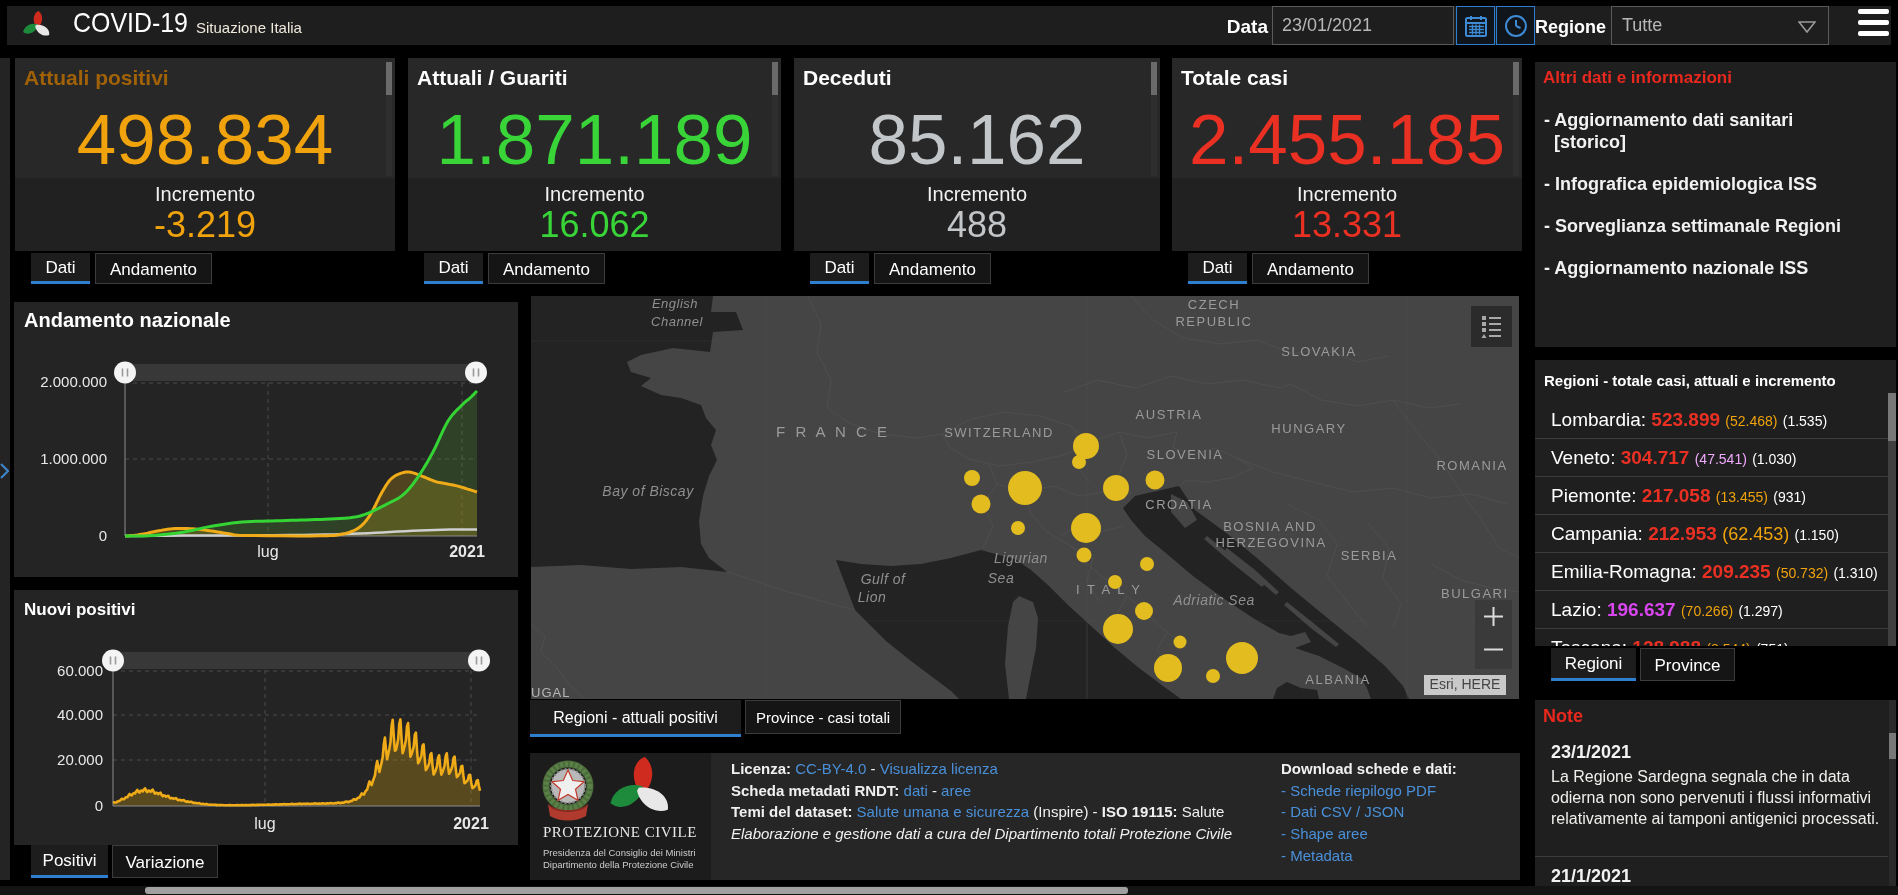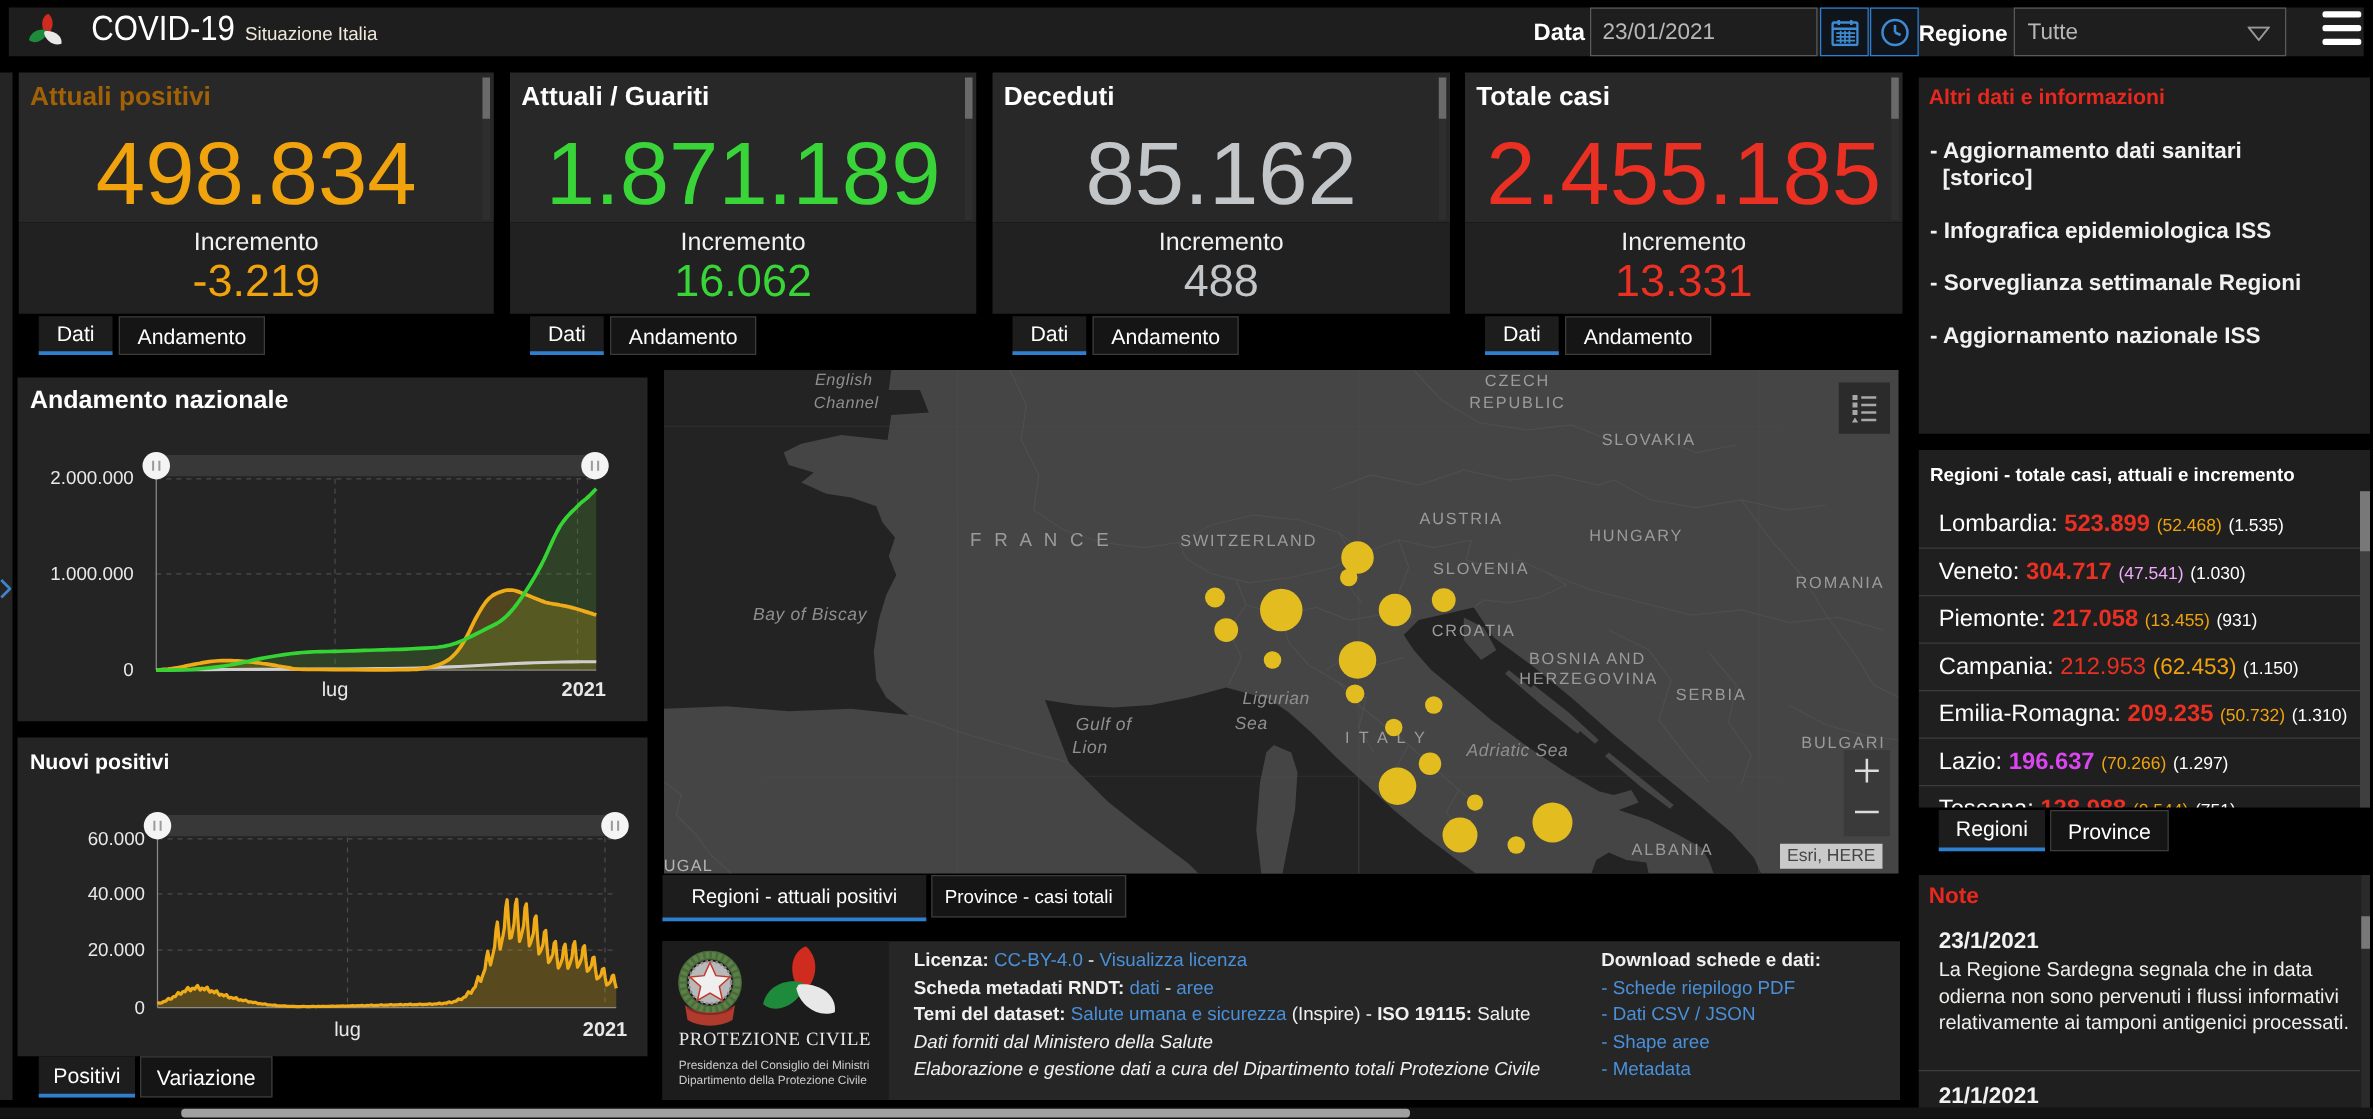--- a/index.html
+++ b/index.html
@@ -133,21 +133,21 @@
       </g>
 <g transform="translate(462,70.5)">
         <circle r="11" fill="#f4f4f4"></circle>
         <line x1="-2.5" y1="-4" x2="-2.5" y2="4" stroke="#9a9a9a" stroke-width="1.6"></line>
         <line x1="2.5" y1="-4" x2="2.5" y2="4" stroke="#9a9a9a" stroke-width="1.6"></line>
       </g>
 </svg>
 </div>
 <div class="panel" style="left:14px;top:590px;width:504px;height:255px"></div>
 <div class="ptitle" style="left:24px;top:600px;font-size:17px">Nuovi positivi</div>
-<div class="abs" style="left:30px;top:590px;width:504px;height:200px">
+<div class="abs" style="left:17px;top:590px;width:504px;height:200px">
 <svg width="504" height="255" style="position:absolute;left:0;top:0">
 <line x1="96" y1="81" x2="463" y2="81" stroke="#4b4b4b" stroke-width="1" stroke-dasharray="4,4"></line>
 <line x1="96" y1="125" x2="463" y2="125" stroke="#4b4b4b" stroke-width="1" stroke-dasharray="4,4"></line>
 <line x1="96" y1="170" x2="463" y2="170" stroke="#4b4b4b" stroke-width="1" stroke-dasharray="4,4"></line>
 <line x1="248" y1="72" x2="248" y2="216" stroke="#4b4b4b" stroke-width="1" stroke-dasharray="4,4"></line>
 <line x1="454" y1="72" x2="454" y2="216" stroke="#4b4b4b" stroke-width="1" stroke-dasharray="4,4"></line>
 <polygon points="96.0,212.9 97.1,212.3 98.2,212.5 99.3,212.4 100.4,211.5 101.5,211.1 102.6,210.9 103.7,209.8 104.8,208.7 105.9,209.2 107.1,209.2 108.2,207.8 109.3,207.2 110.4,207.2 111.5,205.4 112.6,204.0 113.7,205.1 114.8,205.4 115.9,203.6 117.0,203.1 118.1,203.4 119.2,201.4 120.3,199.9 121.4,201.7 122.5,202.6 123.6,200.7 124.7,200.6 125.8,201.4 127.0,199.5 128.1,198.3 129.2,200.8 130.3,202.1 131.4,200.5 132.5,200.8 133.6,201.9 134.7,200.4 135.8,199.7 136.9,202.3 138.0,203.7 139.1,202.6 140.2,203.0 141.3,204.2 142.4,203.1 143.5,202.7 144.6,204.9 145.7,206.2 146.8,205.4 148.0,205.8 149.1,206.8 150.2,206.0 151.3,205.7 152.4,207.5 153.5,208.4 154.6,207.9 155.7,208.2 156.8,208.9 157.9,208.4 159.0,208.1 160.1,209.5 161.2,210.2 162.3,209.8 163.4,210.1 164.5,210.6 165.6,210.2 166.7,210.1 167.9,211.1 169.0,211.7 170.1,211.4 171.2,211.6 172.3,212.1 173.4,211.8 174.5,211.8 175.6,212.5 176.7,213.0 177.8,212.8 178.9,213.0 180.0,213.3 181.1,213.2 182.2,213.1 183.3,213.7 184.4,214.0 185.5,213.9 186.6,214.0 187.8,214.2 188.9,214.1 190.0,214.1 191.1,214.5 192.2,214.7 193.3,214.6 194.4,214.7 195.5,214.8 196.6,214.7 197.7,214.7 198.8,214.9 199.9,215.1 201.0,215.0 202.1,215.0 203.2,215.1 204.3,215.0 205.4,215.0 206.5,215.2 207.6,215.2 208.8,215.2 209.9,215.2 211.0,215.2 212.1,215.1 213.2,215.1 214.3,215.2 215.4,215.3 216.5,215.2 217.6,215.2 218.7,215.2 219.8,215.1 220.9,215.1 222.0,215.2 223.1,215.2 224.2,215.1 225.3,215.1 226.4,215.2 227.5,215.1 228.7,215.0 229.8,215.1 230.9,215.2 232.0,215.1 233.1,215.0 234.2,215.1 235.3,214.9 236.4,214.9 237.5,215.0 238.6,215.1 239.7,214.9 240.8,214.9 241.9,214.9 243.0,214.8 244.1,214.7 245.2,214.8 246.3,214.9 247.4,214.8 248.5,214.7 249.7,214.8 250.8,214.6 251.9,214.5 253.0,214.7 254.1,214.7 255.2,214.6 256.3,214.5 257.4,214.6 258.5,214.4 259.6,214.3 260.7,214.5 261.8,214.6 262.9,214.4 264.0,214.3 265.1,214.4 266.2,214.2 267.3,214.0 268.4,214.3 269.6,214.4 270.7,214.2 271.8,214.2 272.9,214.2 274.0,214.0 275.1,213.8 276.2,214.1 277.3,214.2 278.4,214.0 279.5,214.0 280.6,214.1 281.7,213.8 282.8,213.6 283.9,213.9 285.0,214.1 286.1,213.8 287.2,213.8 288.3,213.9 289.4,213.7 290.6,213.5 291.7,213.8 292.8,214.0 293.9,213.7 295.0,213.7 296.1,213.8 297.2,213.5 298.3,213.3 299.4,213.7 300.5,213.8 301.6,213.6 302.7,213.6 303.8,213.7 304.9,213.4 306.0,213.2 307.1,213.5 308.2,213.7 309.3,213.4 310.5,213.4 311.6,213.5 312.7,213.2 313.8,213.0 314.9,213.3 316.0,213.5 317.1,213.2 318.2,213.1 319.3,213.2 320.4,212.8 321.5,212.5 322.6,212.9 323.7,213.1 324.8,212.6 325.9,212.5 327.0,212.6 328.1,212.0 329.2,211.5 330.3,211.9 331.5,212.1 332.6,211.4 333.7,211.1 334.8,211.0 335.9,210.0 337.0,209.1 338.1,209.6 339.2,209.7 340.3,208.4 341.4,207.7 342.5,207.4 343.6,205.3 344.7,203.4 345.8,204.3 346.9,204.6 348.0,202.2 349.1,200.6 350.2,199.5 351.4,195.0 352.5,191.4 353.6,193.7 354.7,195.1 355.8,191.3 356.9,188.3 358.0,185.3 359.1,176.6 360.2,171.0 361.3,177.1 362.4,182.0 363.5,177.2 364.6,172.4 365.7,167.3 366.8,154.1 367.9,147.6 369.0,159.5 370.1,169.3 371.2,164.3 372.4,158.5 373.5,152.1 374.6,136.0 375.7,129.8 376.8,146.8 377.9,160.6 379.0,160.1 380.1,154.9 381.2,149.1 382.3,133.8 383.4,129.4 384.5,148.2 385.6,163.1 386.7,159.8 387.8,155.3 388.9,150.3 390.0,136.3 391.1,133.1 392.3,152.0 393.4,166.7 394.5,164.2 395.6,160.7 396.7,156.7 397.8,144.8 398.9,142.7 400.0,160.0 401.1,173.2 402.2,171.4 403.3,168.8 404.4,165.6 405.5,155.8 406.6,154.3 407.7,169.0 408.8,180.1 409.9,178.6 411.0,176.3 412.2,173.4 413.3,164.8 414.4,163.1 415.5,175.2 416.6,184.5 417.7,182.7 418.8,180.0 419.9,176.7 421.0,167.9 422.1,165.3 423.2,176.2 424.3,184.7 425.4,182.4 426.5,179.2 427.6,175.5 428.7,166.0 429.8,163.3 430.9,174.7 432.0,183.8 433.2,181.8 434.3,179.2 435.4,176.2 436.5,168.0 437.6,166.5 438.7,178.1 439.8,187.1 440.9,186.1 442.0,184.4 443.1,182.6 444.2,176.4 445.3,175.8 446.4,185.7 447.5,193.2 448.6,192.5 449.7,191.4 450.8,190.0 451.9,185.3 453.1,184.8 454.2,192.4 455.3,198.1 456.4,197.5 457.5,196.4 458.6,195.1 459.7,190.9 460.8,190.1 461.9,196.1 463.0,200.7 463.0,216.0 96.0,216.0" fill="rgba(200,155,20,0.32)"></polygon>
 <line x1="96" y1="70" x2="96" y2="216" stroke="#8b8b8b" stroke-width="1"></line>
 <line x1="96" y1="216" x2="463" y2="216" stroke="#8b8b8b" stroke-width="1"></line>
 <polyline points="96.0,212.9 97.1,212.3 98.2,212.5 99.3,212.4 100.4,211.5 101.5,211.1 102.6,210.9 103.7,209.8 104.8,208.7 105.9,209.2 107.1,209.2 108.2,207.8 109.3,207.2 110.4,207.2 111.5,205.4 112.6,204.0 113.7,205.1 114.8,205.4 115.9,203.6 117.0,203.1 118.1,203.4 119.2,201.4 120.3,199.9 121.4,201.7 122.5,202.6 123.6,200.7 124.7,200.6 125.8,201.4 127.0,199.5 128.1,198.3 129.2,200.8 130.3,202.1 131.4,200.5 132.5,200.8 133.6,201.9 134.7,200.4 135.8,199.7 136.9,202.3 138.0,203.7 139.1,202.6 140.2,203.0 141.3,204.2 142.4,203.1 143.5,202.7 144.6,204.9 145.7,206.2 146.8,205.4 148.0,205.8 149.1,206.8 150.2,206.0 151.3,205.7 152.4,207.5 153.5,208.4 154.6,207.9 155.7,208.2 156.8,208.9 157.9,208.4 159.0,208.1 160.1,209.5 161.2,210.2 162.3,209.8 163.4,210.1 164.5,210.6 165.6,210.2 166.7,210.1 167.9,211.1 169.0,211.7 170.1,211.4 171.2,211.6 172.3,212.1 173.4,211.8 174.5,211.8 175.6,212.5 176.7,213.0 177.8,212.8 178.9,213.0 180.0,213.3 181.1,213.2 182.2,213.1 183.3,213.7 184.4,214.0 185.5,213.9 186.6,214.0 187.8,214.2 188.9,214.1 190.0,214.1 191.1,214.5 192.2,214.7 193.3,214.6 194.4,214.7 195.5,214.8 196.6,214.7 197.7,214.7 198.8,214.9 199.9,215.1 201.0,215.0 202.1,215.0 203.2,215.1 204.3,215.0 205.4,215.0 206.5,215.2 207.6,215.2 208.8,215.2 209.9,215.2 211.0,215.2 212.1,215.1 213.2,215.1 214.3,215.2 215.4,215.3 216.5,215.2 217.6,215.2 218.7,215.2 219.8,215.1 220.9,215.1 222.0,215.2 223.1,215.2 224.2,215.1 225.3,215.1 226.4,215.2 227.5,215.1 228.7,215.0 229.8,215.1 230.9,215.2 232.0,215.1 233.1,215.0 234.2,215.1 235.3,214.9 236.4,214.9 237.5,215.0 238.6,215.1 239.7,214.9 240.8,214.9 241.9,214.9 243.0,214.8 244.1,214.7 245.2,214.8 246.3,214.9 247.4,214.8 248.5,214.7 249.7,214.8 250.8,214.6 251.9,214.5 253.0,214.7 254.1,214.7 255.2,214.6 256.3,214.5 257.4,214.6 258.5,214.4 259.6,214.3 260.7,214.5 261.8,214.6 262.9,214.4 264.0,214.3 265.1,214.4 266.2,214.2 267.3,214.0 268.4,214.3 269.6,214.4 270.7,214.2 271.8,214.2 272.9,214.2 274.0,214.0 275.1,213.8 276.2,214.1 277.3,214.2 278.4,214.0 279.5,214.0 280.6,214.1 281.7,213.8 282.8,213.6 283.9,213.9 285.0,214.1 286.1,213.8 287.2,213.8 288.3,213.9 289.4,213.7 290.6,213.5 291.7,213.8 292.8,214.0 293.9,213.7 295.0,213.7 296.1,213.8 297.2,213.5 298.3,213.3 299.4,213.7 300.5,213.8 301.6,213.6 302.7,213.6 303.8,213.7 304.9,213.4 306.0,213.2 307.1,213.5 308.2,213.7 309.3,213.4 310.5,213.4 311.6,213.5 312.7,213.2 313.8,213.0 314.9,213.3 316.0,213.5 317.1,213.2 318.2,213.1 319.3,213.2 320.4,212.8 321.5,212.5 322.6,212.9 323.7,213.1 324.8,212.6 325.9,212.5 327.0,212.6 328.1,212.0 329.2,211.5 330.3,211.9 331.5,212.1 332.6,211.4 333.7,211.1 334.8,211.0 335.9,210.0 337.0,209.1 338.1,209.6 339.2,209.7 340.3,208.4 341.4,207.7 342.5,207.4 343.6,205.3 344.7,203.4 345.8,204.3 346.9,204.6 348.0,202.2 349.1,200.6 350.2,199.5 351.4,195.0 352.5,191.4 353.6,193.7 354.7,195.1 355.8,191.3 356.9,188.3 358.0,185.3 359.1,176.6 360.2,171.0 361.3,177.1 362.4,182.0 363.5,177.2 364.6,172.4 365.7,167.3 366.8,154.1 367.9,147.6 369.0,159.5 370.1,169.3 371.2,164.3 372.4,158.5 373.5,152.1 374.6,136.0 375.7,129.8 376.8,146.8 377.9,160.6 379.0,160.1 380.1,154.9 381.2,149.1 382.3,133.8 383.4,129.4 384.5,148.2 385.6,163.1 386.7,159.8 387.8,155.3 388.9,150.3 390.0,136.3 391.1,133.1 392.3,152.0 393.4,166.7 394.5,164.2 395.6,160.7 396.7,156.7 397.8,144.8 398.9,142.7 400.0,160.0 401.1,173.2 402.2,171.4 403.3,168.8 404.4,165.6 405.5,155.8 406.6,154.3 407.7,169.0 408.8,180.1 409.9,178.6 411.0,176.3 412.2,173.4 413.3,164.8 414.4,163.1 415.5,175.2 416.6,184.5 417.7,182.7 418.8,180.0 419.9,176.7 421.0,167.9 422.1,165.3 423.2,176.2 424.3,184.7 425.4,182.4 426.5,179.2 427.6,175.5 428.7,166.0 429.8,163.3 430.9,174.7 432.0,183.8 433.2,181.8 434.3,179.2 435.4,176.2 436.5,168.0 437.6,166.5 438.7,178.1 439.8,187.1 440.9,186.1 442.0,184.4 443.1,182.6 444.2,176.4 445.3,175.8 446.4,185.7 447.5,193.2 448.6,192.5 449.7,191.4 450.8,190.0 451.9,185.3 453.1,184.8 454.2,192.4 455.3,198.1 456.4,197.5 457.5,196.4 458.6,195.1 459.7,190.9 460.8,190.1 461.9,196.1 463.0,200.7" fill="none" stroke="#f0ab18" stroke-width="2.6" stroke-linejoin="round"></polyline>
@@ -283,21 +283,21 @@
 <div class="tab" style="left:745px;top:700px;width:156px;height:34px;line-height:34px;font-size:15px">Province - casi totali</div>
 <div class="panel" style="left:1535px;top:360px;width:361px;height:286px;background:#1f1f1f;overflow:hidden"></div>
 <div class="abs" style="left:1544px;top:372px;font-size:15px;font-weight:bold;color:#fff">Regioni - totale casi, attuali e incremento</div>
 <div class="abs" style="left:1535px;top:393px;width:361px;height:253px;overflow:hidden">
 <div style="position:absolute;left:16px;top:16px;font-size:19px;color:#fff;white-space:nowrap">Lombardia: <span style="font-weight:bold;color:#e93023">523.899</span> <span style="font-size:14px;color:#f0a30c">(52.468)</span> <span style="font-size:14px;color:#fff">(1.535)</span></div>
 <div style="position:absolute;left:0;top:45px;width:353px;height:1px;background:#3c3c3c"></div>
 <div style="position:absolute;left:16px;top:54px;font-size:19px;color:#fff;white-space:nowrap">Veneto: <span style="font-weight:bold;color:#e93023">304.717</span> <span style="font-size:14px;color:#f0abfc">(47.541)</span> <span style="font-size:14px;color:#fff">(1.030)</span></div>
 <div style="position:absolute;left:0;top:83px;width:353px;height:1px;background:#3c3c3c"></div>
 <div style="position:absolute;left:16px;top:92px;font-size:19px;color:#fff;white-space:nowrap">Piemonte: <span style="font-weight:bold;color:#e93023">217.058</span> <span style="font-size:14px;color:#f0a30c">(13.455)</span> <span style="font-size:14px;color:#fff">(931)</span></div>
 <div style="position:absolute;left:0;top:121px;width:353px;height:1px;background:#3c3c3c"></div>
-<div style="position:absolute;left:16px;top:130px;font-size:19px;color:#fff;white-space:nowrap">Campania: <span style="font-weight:normal;color:#e93023">212.953</span> <span style="font-size:18px;color:#f0a30c">(62.453)</span> <span style="font-size:14px;color:#fff">(1.150)</span></div>
+<div style="position:absolute;left:16px;top:130px;font-size:19px;color:#fff;white-space:nowrap">Campania: <span style="font-weight:bold;color:#e93023">212.953</span> <span style="font-size:18px;color:#f0a30c">(62.453)</span> <span style="font-size:14px;color:#fff">(1.150)</span></div>
 <div style="position:absolute;left:0;top:159px;width:353px;height:1px;background:#3c3c3c"></div>
 <div style="position:absolute;left:16px;top:168px;font-size:19px;color:#fff;white-space:nowrap">Emilia-Romagna: <span style="font-weight:bold;color:#e93023">209.235</span> <span style="font-size:14px;color:#f0a30c">(50.732)</span> <span style="font-size:14px;color:#fff">(1.310)</span></div>
 <div style="position:absolute;left:0;top:197px;width:353px;height:1px;background:#3c3c3c"></div>
 <div style="position:absolute;left:16px;top:206px;font-size:19px;color:#fff;white-space:nowrap">Lazio: <span style="font-weight:bold;color:#d946ef">196.637</span> <span style="font-size:14px;color:#f0a30c">(70.266)</span> <span style="font-size:14px;color:#fff">(1.297)</span></div>
 <div style="position:absolute;left:0;top:235px;width:353px;height:1px;background:#3c3c3c"></div>
 <div style="position:absolute;left:16px;top:244px;font-size:19px;color:#fff;white-space:nowrap">Toscana: <span style="font-weight:bold;color:#e93023">128.988</span> <span style="font-size:14px;color:#f0a30c">(8.544)</span> <span style="font-size:14px;color:#fff">(751)</span></div>
 
 </div>
 <div class="abs" style="left:1888px;top:393px;width:8px;height:253px;background:#3f3f3f"></div>
 <div class="abs" style="left:1888px;top:393px;width:8px;height:48px;background:#787878"></div>
@@ -329,21 +329,20 @@
 <path d="M0,3 C-12,-7 -14,-23 -4,-30 C8,-24 10,-8 3,2 Z" fill="#e8e8e8" transform="rotate(134)"></path>
 </g>
     </svg></div>
 <div class="abs" style="left:543px;top:824px;font-family:'Liberation Serif',serif;font-size:15px;color:#e8e8e8;letter-spacing:0.5px;white-space:nowrap">PROTEZIONE CIVILE</div>
 <div class="abs" style="left:543px;top:847px;font-size:9.5px;color:#cdcdcd;white-space:nowrap">Presidenza del Consiglio dei Ministri</div>
 <div class="abs" style="left:543px;top:859px;font-size:9.5px;color:#cdcdcd;white-space:nowrap">Dipartimento della Protezione Civile</div>
 <div class="abs" style="left:731px;top:758px;font-size:15px;line-height:21.7px;color:#f0f0f0;white-space:nowrap">
 <div><b>Licenza:</b> <span class="blu">CC-BY-4.0</span> - <span class="blu">Visualizza licenza</span></div>
 <div><b>Scheda metadati RNDT:</b> <span class="blu">dati</span> - <span class="blu">aree</span></div>
 <div><b>Temi del dataset:</b> <span class="blu">Salute umana e sicurezza</span> (Inspire) - <b>ISO 19115:</b> Salute</div>
-<div style="font-style:italic">Dati forniti dal Ministero della Salute</div>
 <div style="font-style:italic">Elaborazione e gestione dati a cura del Dipartimento totali Protezione Civile</div>
 </div>
 <div class="abs" style="left:1281px;top:758px;font-size:15px;line-height:21.7px;color:#f0f0f0;white-space:nowrap">
 <div style="font-weight:bold">Download schede e dati:</div>
 <div class="blu">- Schede riepilogo PDF</div>
 <div class="blu">- Dati CSV / JSON</div>
 <div class="blu">- Shape aree</div>
 <div class="blu">- Metadata</div>
 </div>
 <div class="abs" style="left:0;top:886px;width:1898px;height:9px;background:#141414"></div>

